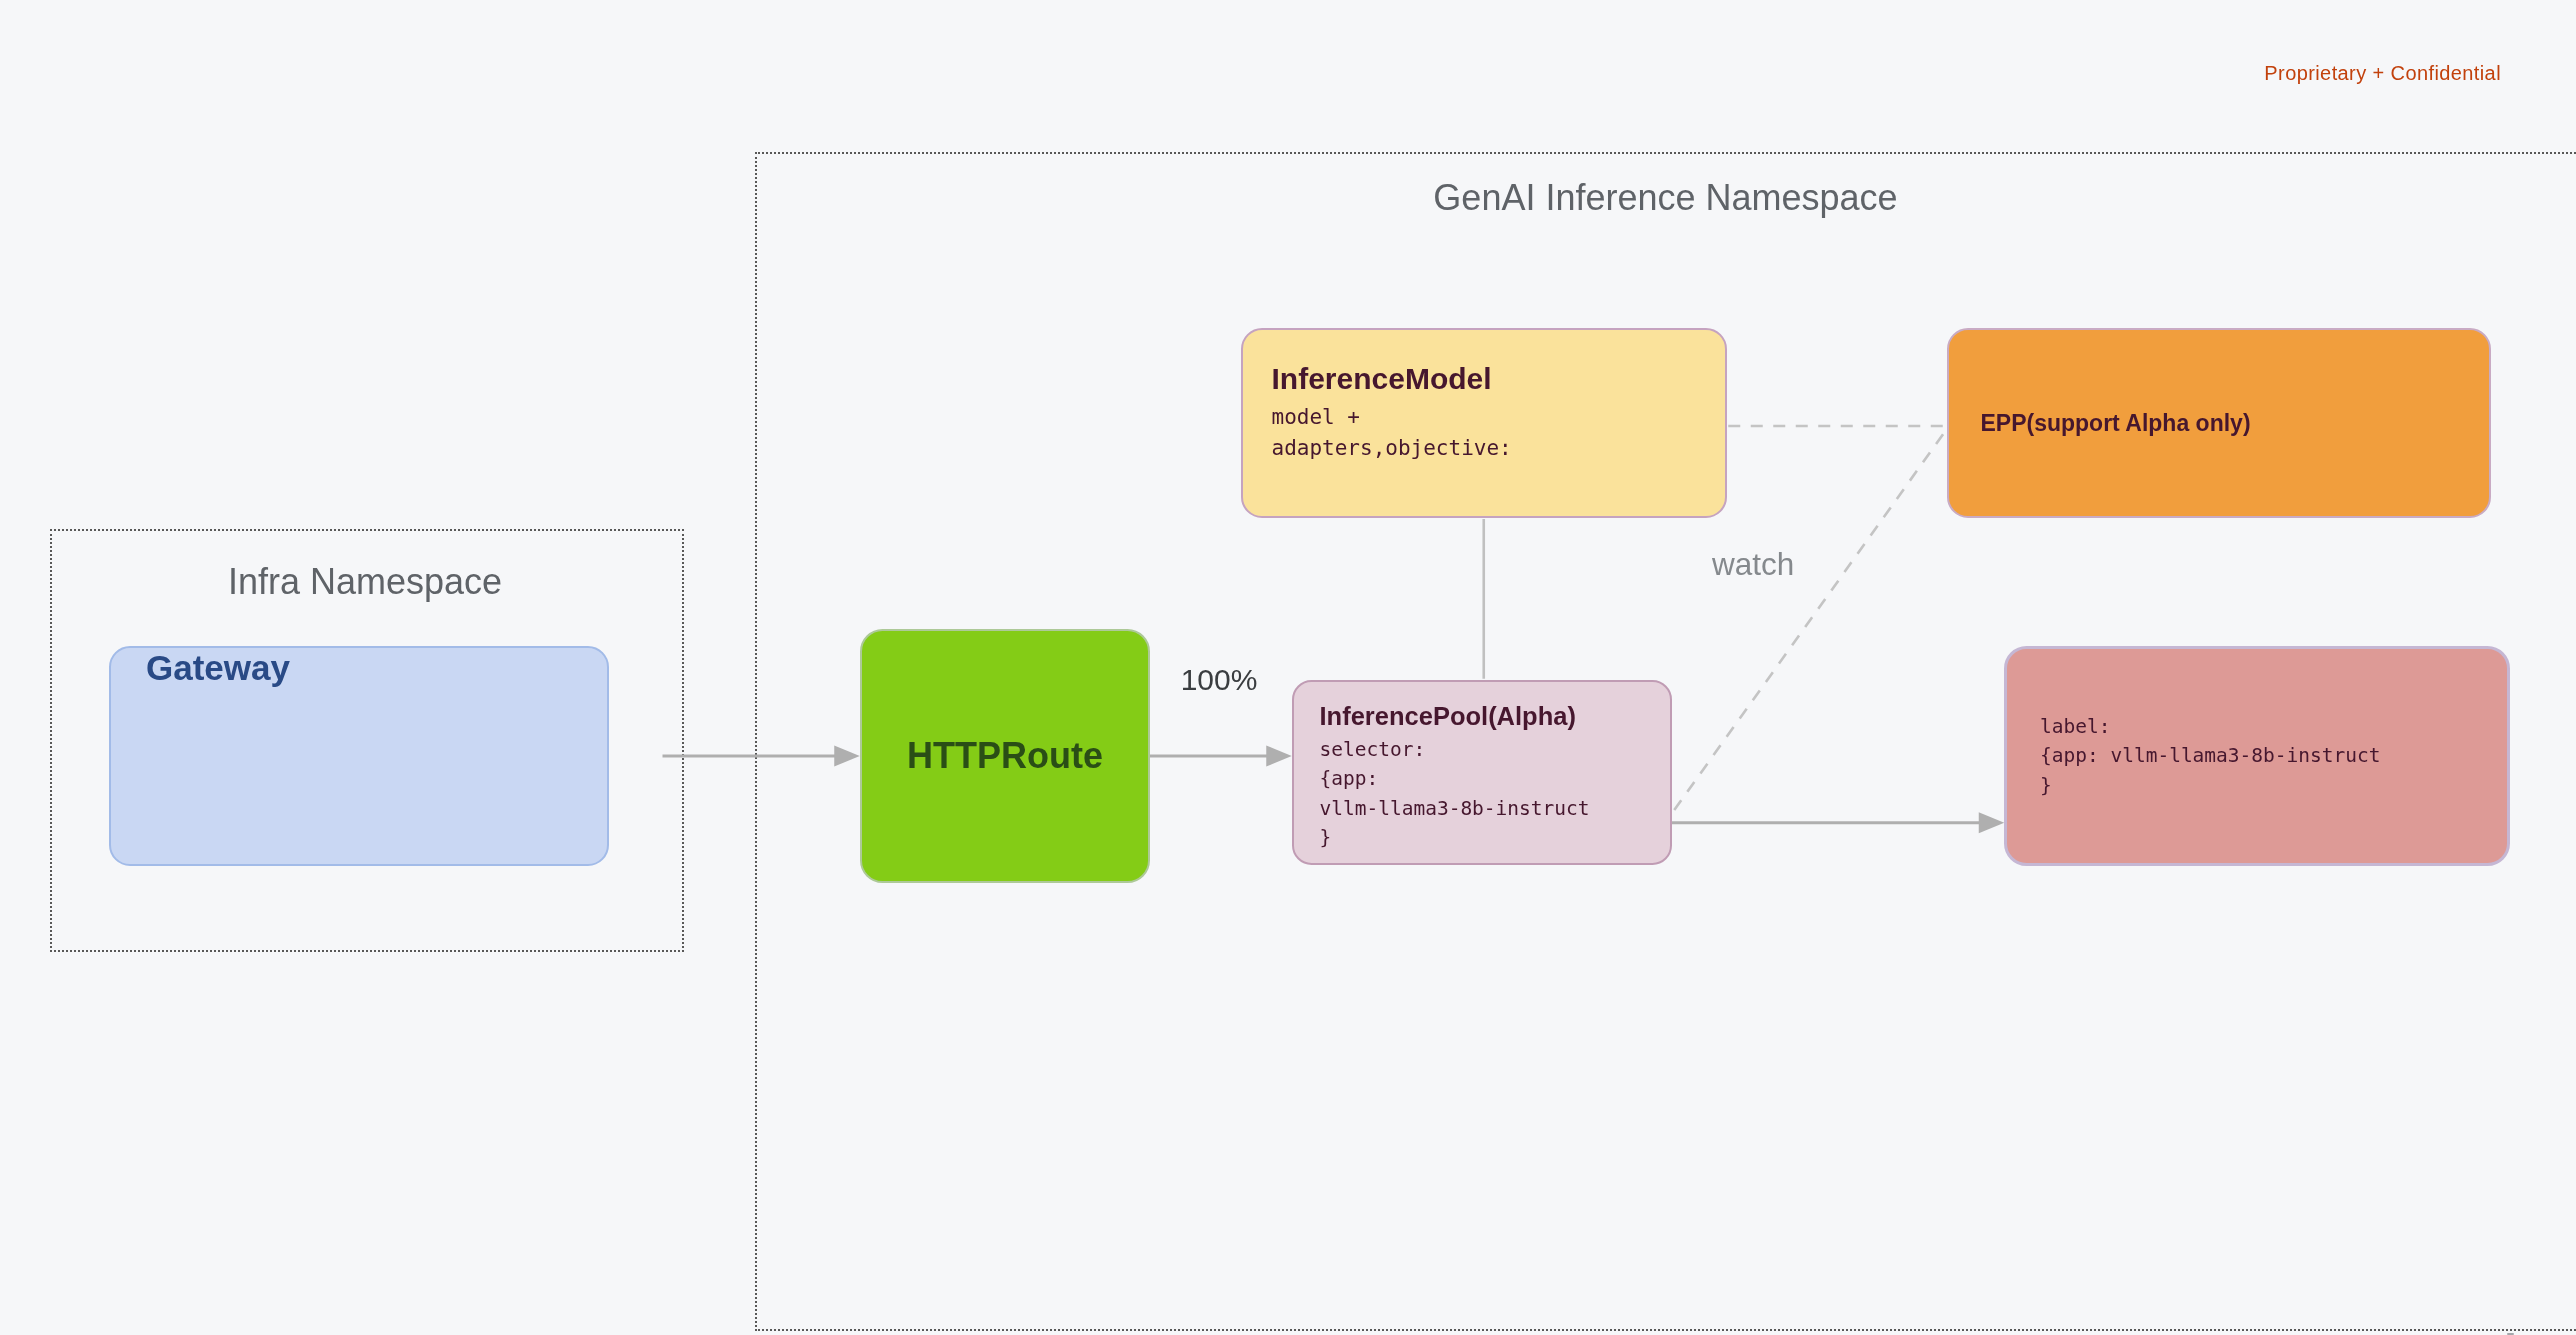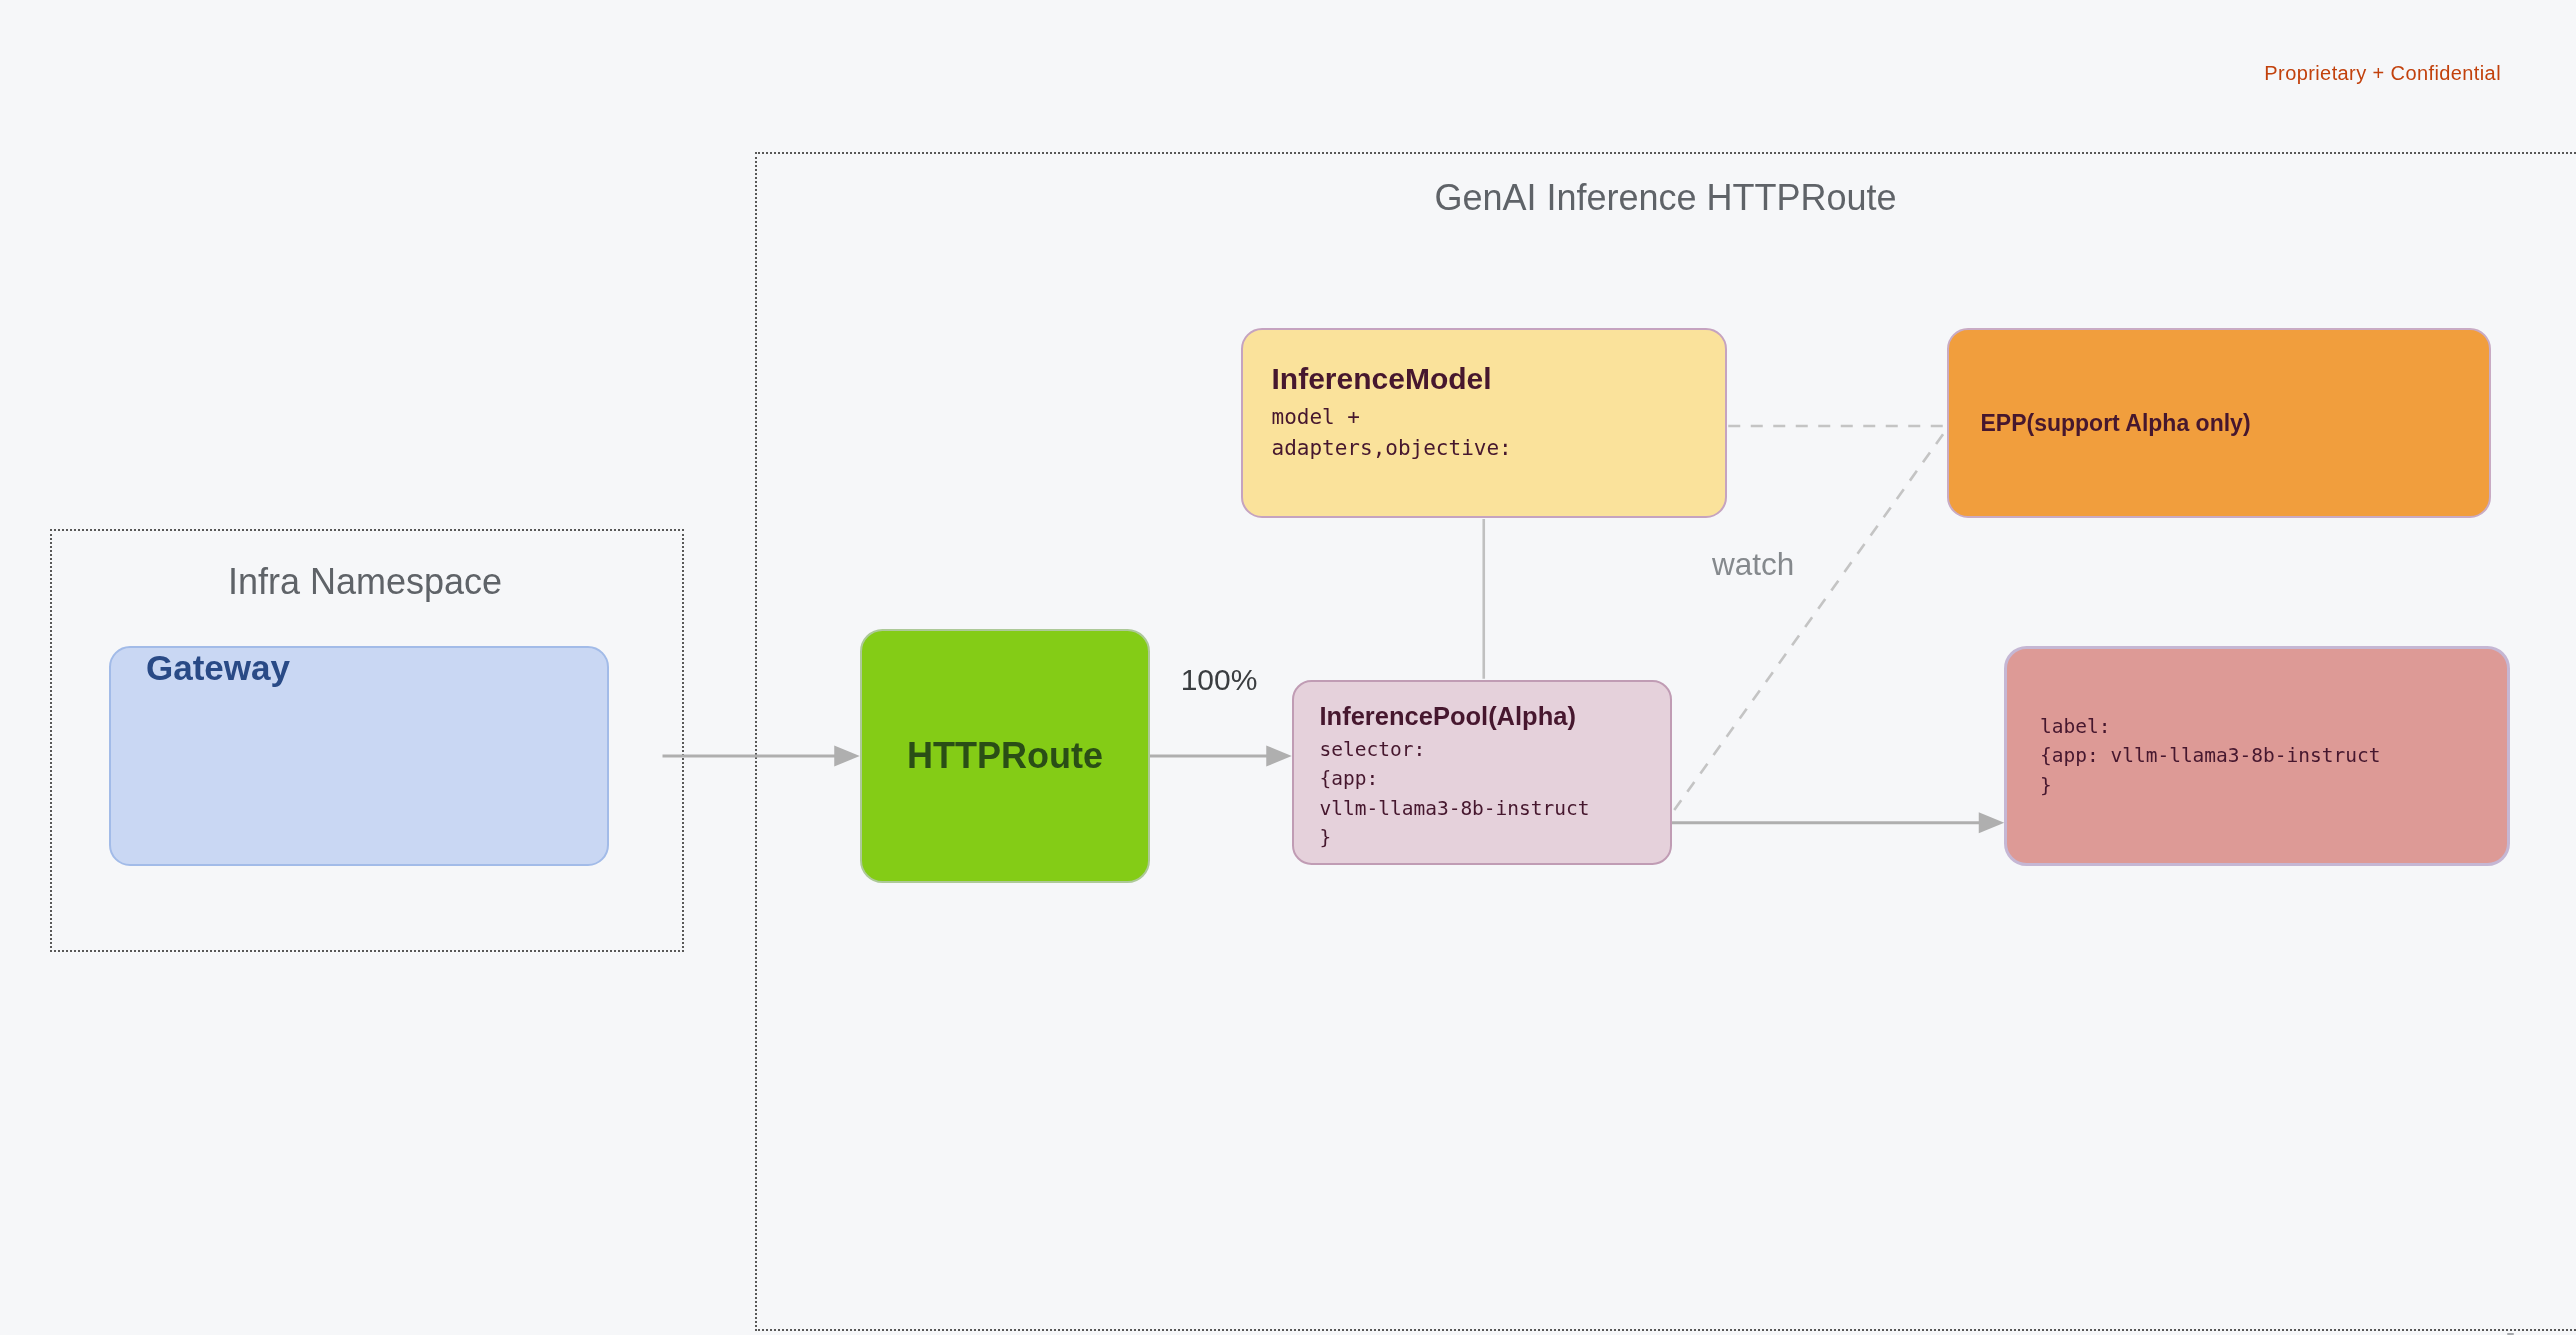--- a/index.html
+++ b/index.html
@@ -83,21 +83,21 @@
   }
 </style>
 </head>
 <body>
 
 <div id="page">
 
   <div class="watermark">Proprietary + Confidential</div>
 
   <div class="ns-box genai"></div>
-  <div class="ns-title genai">GenAI Inference HTTPRoute</div>
+  <div class="ns-title genai">GenAI Inference Namespace</div>
 
   <div class="ns-box infra"></div>
   <div class="ns-title infra">Infra Namespace</div>
 
   <svg id="connectors" viewBox="0 0 3434 1780" xmlns="http://www.w3.org/2000/svg">
 
     <line x1="883" y1="1008" x2="1113" y2="1008" stroke="#AFAFAF" stroke-width="4"></line>
     <polygon points="1146,1008 1112,994 1112,1022" fill="#AFAFAF"></polygon>
 
     <line x1="1533" y1="1008" x2="1689" y2="1008" stroke="#AFAFAF" stroke-width="4"></line>

